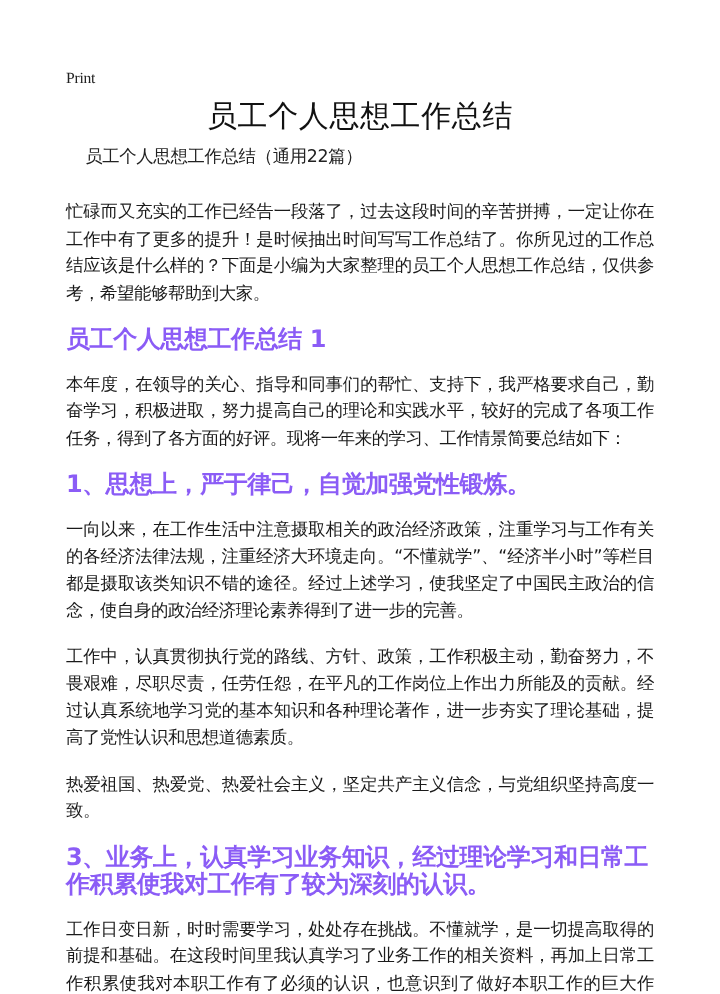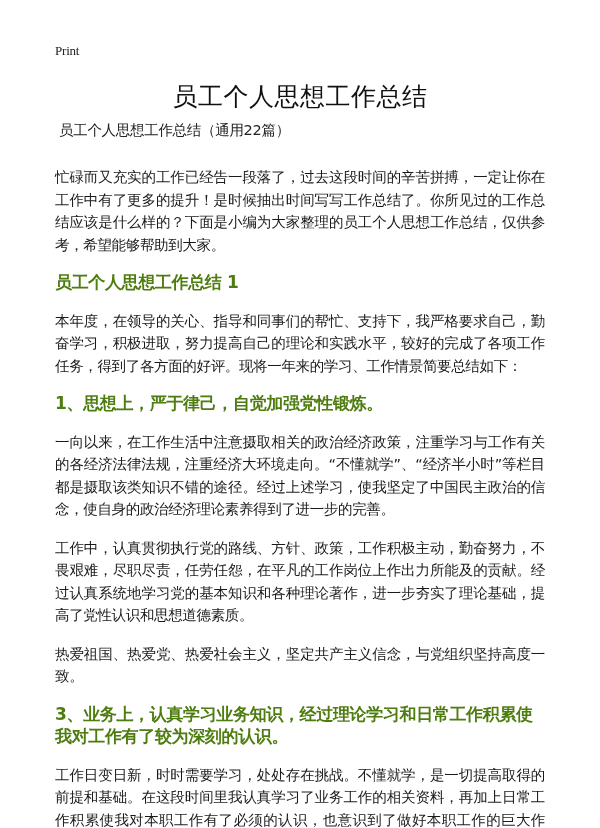--- a/index.html
+++ b/index.html
@@ -16,21 +16,21 @@
       font-family: "DejaVu Sans", "Liberation Sans", sans-serif;
     }
     .page {
       position: absolute;
       left: 55px;
       top: 0;
       width: 490px;
     }
     .print-label {
       position: absolute;
-      top: 43px;
+      top: 57px;
       left: 0;
       font-family: "Liberation Serif", "DejaVu Serif", serif;
       font-size: 13px;
       color: #222;
       letter-spacing: -0.2px;
     }
     .doc-title {
       position: absolute;
       top: 80px;
       left: 0;
@@ -38,46 +38,46 @@
       text-align: center;
       font-size: 25px;
       font-weight: normal;
       color: #111;
       margin: 0;
       letter-spacing: 0.5px;
     }
     .subtitle {
       position: absolute;
       top: 121px;
-      left: 4px;
+      left: 16px;
       font-size: 14.5px;
       color: #222;
       letter-spacing: -0.3px;
     }
     .content {
       position: absolute;
       top: 150px;
       left: 0;
       width: 490px;
     }
     .para {
       font-size: 14.5px;
       line-height: 22.5px;
       margin: 16px 0 15px 0;
       color: #1a1a1a;
       text-align: justify;
       letter-spacing: -0.35px;
       word-break: break-all;
     }
     .heading {
-      font-size: 17px;
+      font-size: 20px;
       line-height: 22.5px;
       font-weight: bold;
       margin: 0 0 15px 0;
-      color: #4d7c0f;
+      color: #8b5cf6;
       letter-spacing: -0.35px;
       word-break: break-all;
     }
   </style>
 </head>
 <body>
 
 <div class="page">
   <div class="print-label">Print</div>
   <h1 class="doc-title">员工个人思想工作总结</h1>

